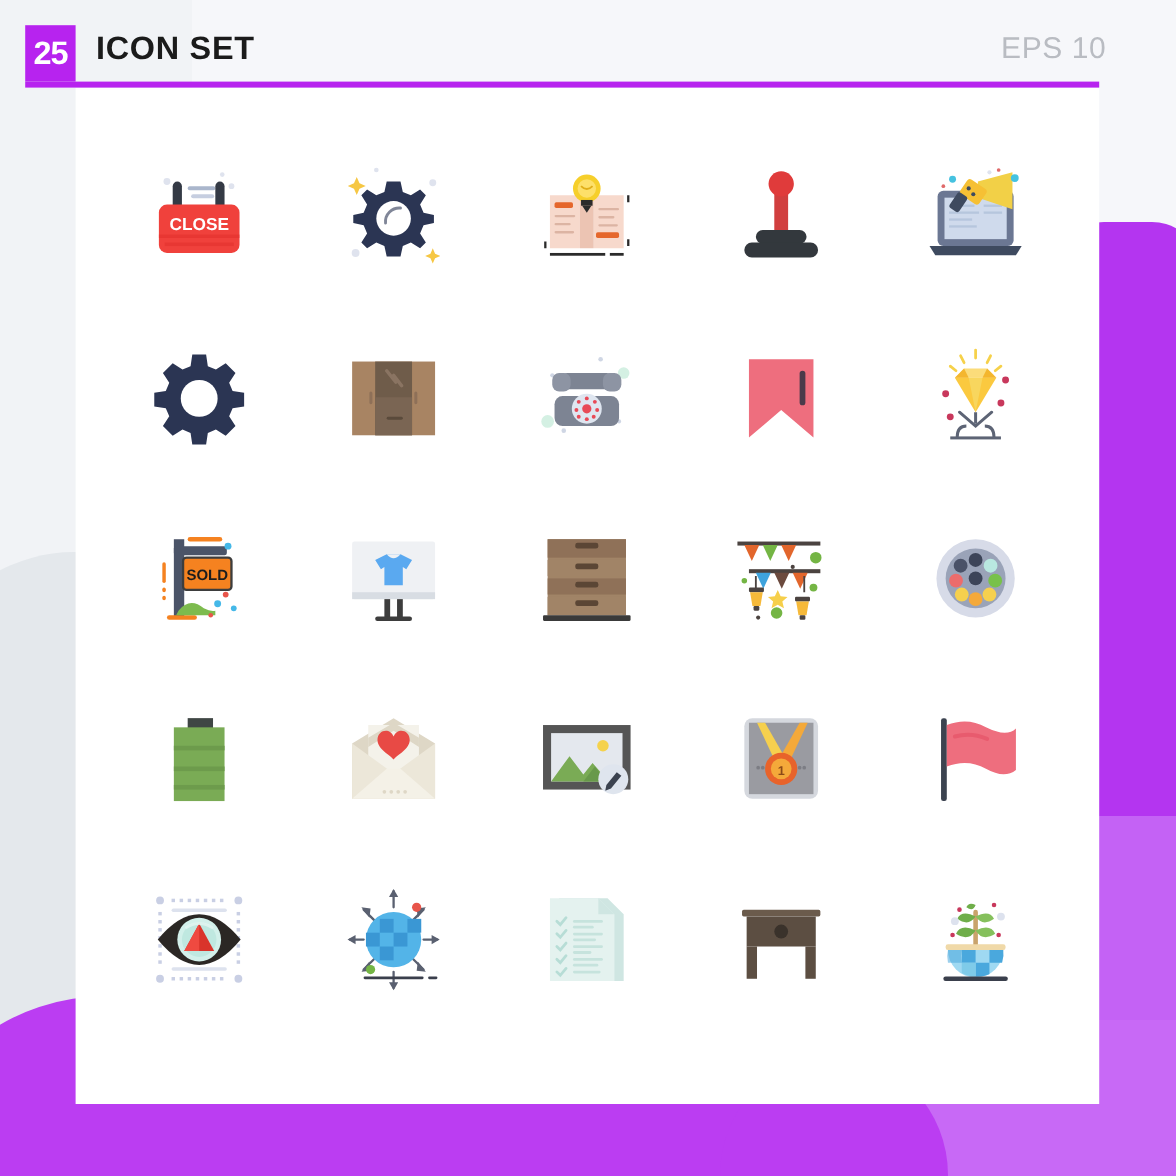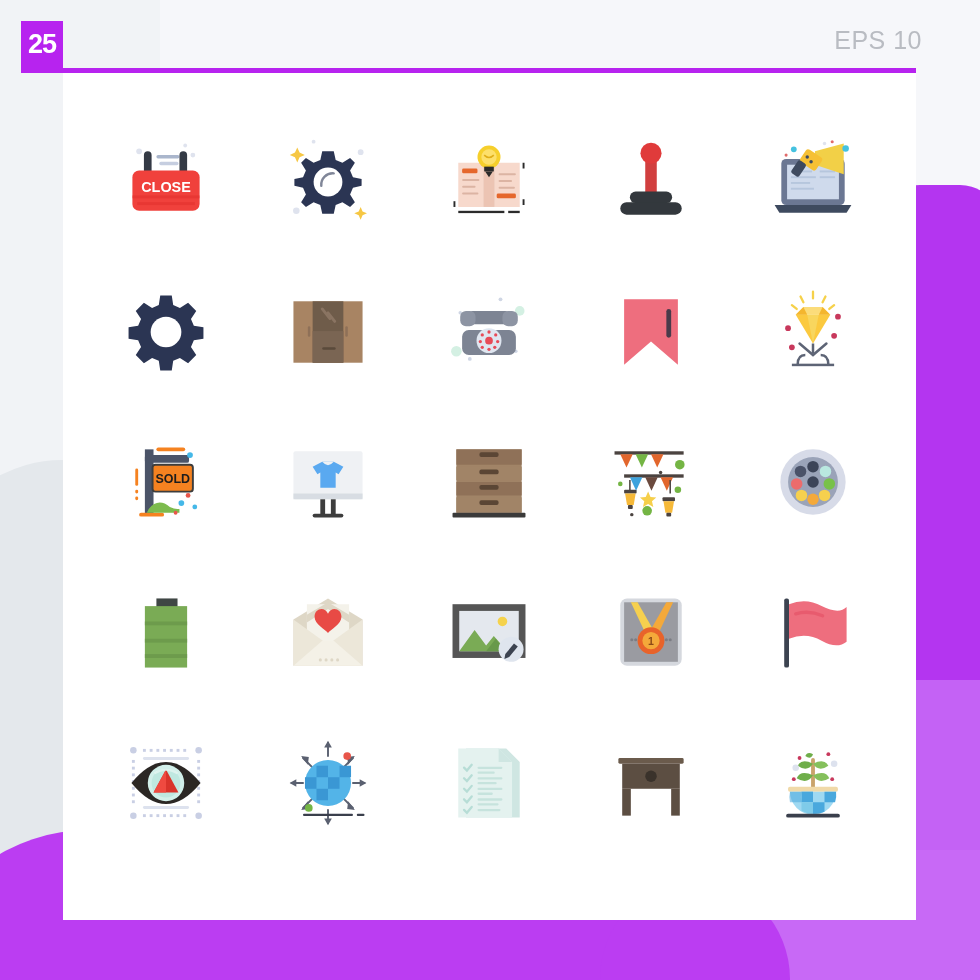--- a/index.html
+++ b/index.html
@@ -103,20 +103,21 @@
   <div class="blob blob-grey-topleft"></div>
   <div class="blob blob-grey-left"></div>
   <div class="blob blob-purple-right-top"></div>
   <div class="blob blob-purple-right-light"></div>
   <div class="blob blob-purple-bottom-light"></div>
   <div class="blob blob-purple-bottom-dark"></div>
   <div class="blob blob-purple-bottom-accent"></div>
 
   <div class="header">
     <div class="badge">25</div>
+    <div class="title">ICON SET</div>
     <div class="eps">EPS 10</div>
     <div class="rule"></div>
   </div>
 
   <div class="panel">
     <div class="grid">
 
       <div class="cell">
         <svg class="ic" viewBox="0 0 100 100">
           <circle cx="22" cy="18" r="3" fill="#dfe3ee"></circle>

